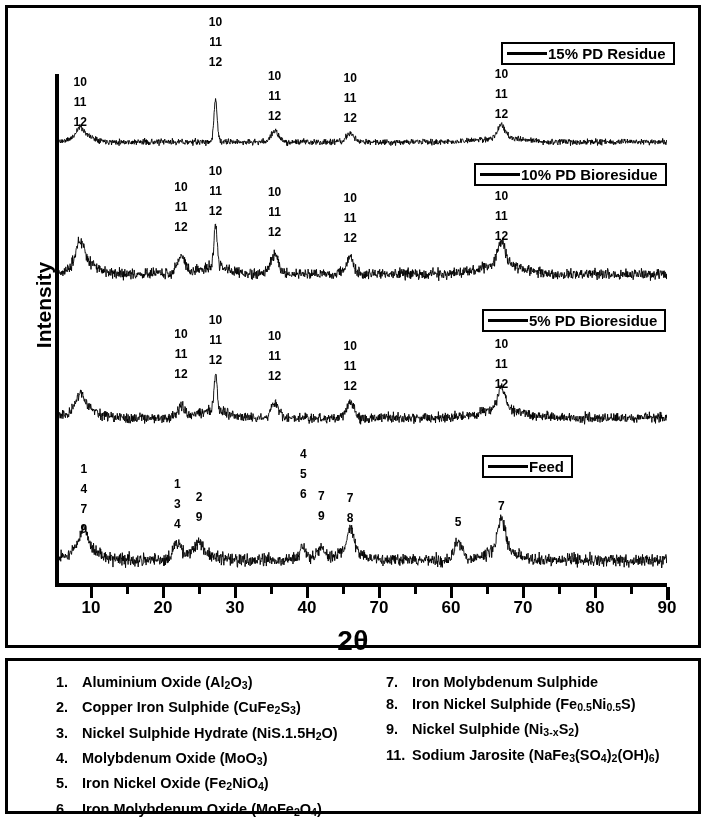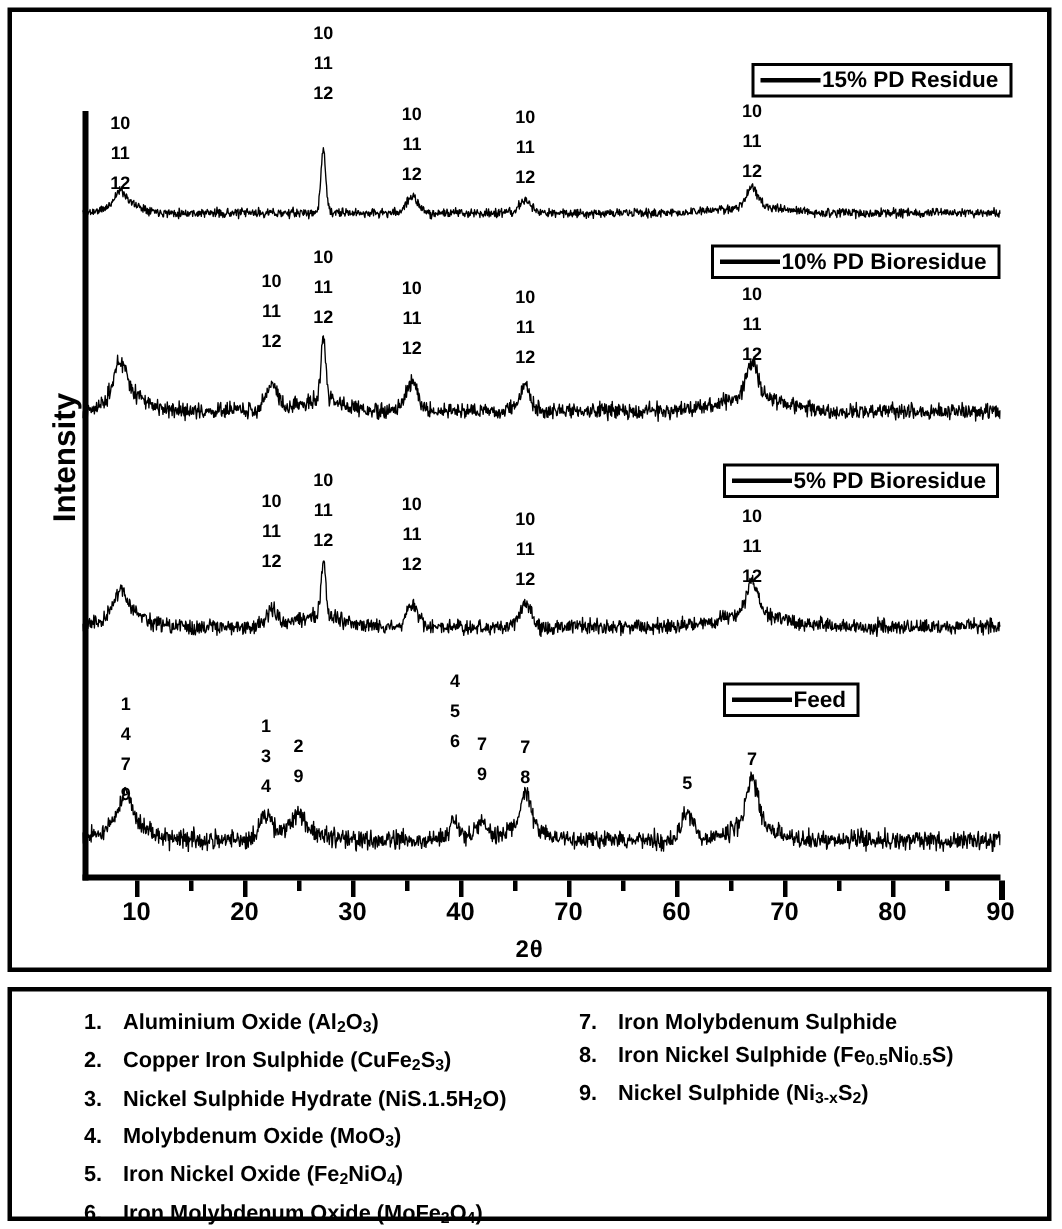--- a/index.html
+++ b/index.html
@@ -17,21 +17,21 @@
   .plot{position:absolute;left:0;top:0;width:690px;height:637px;}
   .axis-y{position:absolute;left:47px;top:66px;width:4px;height:513px;background:#000;}
   .axis-x{position:absolute;left:47px;top:575px;width:612px;height:4px;background:#000;}
   .tick{position:absolute;width:3px;background:#000;top:579px;}
   .tick.major{height:11px;}
   .tick.minor{height:7px;}
   .tick-end{position:absolute;width:4px;height:13px;background:#000;top:579px;}
   .xlab{position:absolute;top:590px;font-size:17px;font-weight:bold;
         text-align:center;width:40px;}
   .axis-title{position:absolute;left:0;right:0;top:617px;text-align:center;
-        font-size:16px;font-weight:bold;letter-spacing:.5px;}
+        font-size:28px;font-weight:bold;letter-spacing:.5px;}
   .ylabel{position:absolute;left:-34px;top:285px;width:140px;text-align:center;
         font-size:21px;font-weight:bold;transform:rotate(-90deg);
         transform-origin:center center;}
 
   
   .trace{position:absolute;left:47px;width:614px;}
   .trace svg{display:block;}
 
   
   .serieskey{position:absolute;border:2px solid #000;background:#fff;
@@ -245,17 +245,21 @@
             <span class="txt">Iron Molybdenum Sulphide</span>
           </div>
           <div class="litem">
             <span class="num">8.</span>
             <span class="txt">Iron Nickel Sulphide (Fe<sub>0.5</sub>Ni<sub>0.5</sub>S)</span>
           </div>
           <div class="litem">
             <span class="num">9.</span>
             <span class="txt">Nickel Sulphide (Ni<sub>3-x</sub>S<sub>2</sub>)</span>
           </div>
+          <div class="litem">
+            <span class="num">11.</span>
+            <span class="txt">Sodium Jarosite (NaFe<sub>3</sub>(SO<sub>4</sub>)<sub>2</sub>(OH)<sub>6</sub>)</span>
+          </div>
         </div>
     </div>
   </div>
 
 </div>
 
 </body></html>

